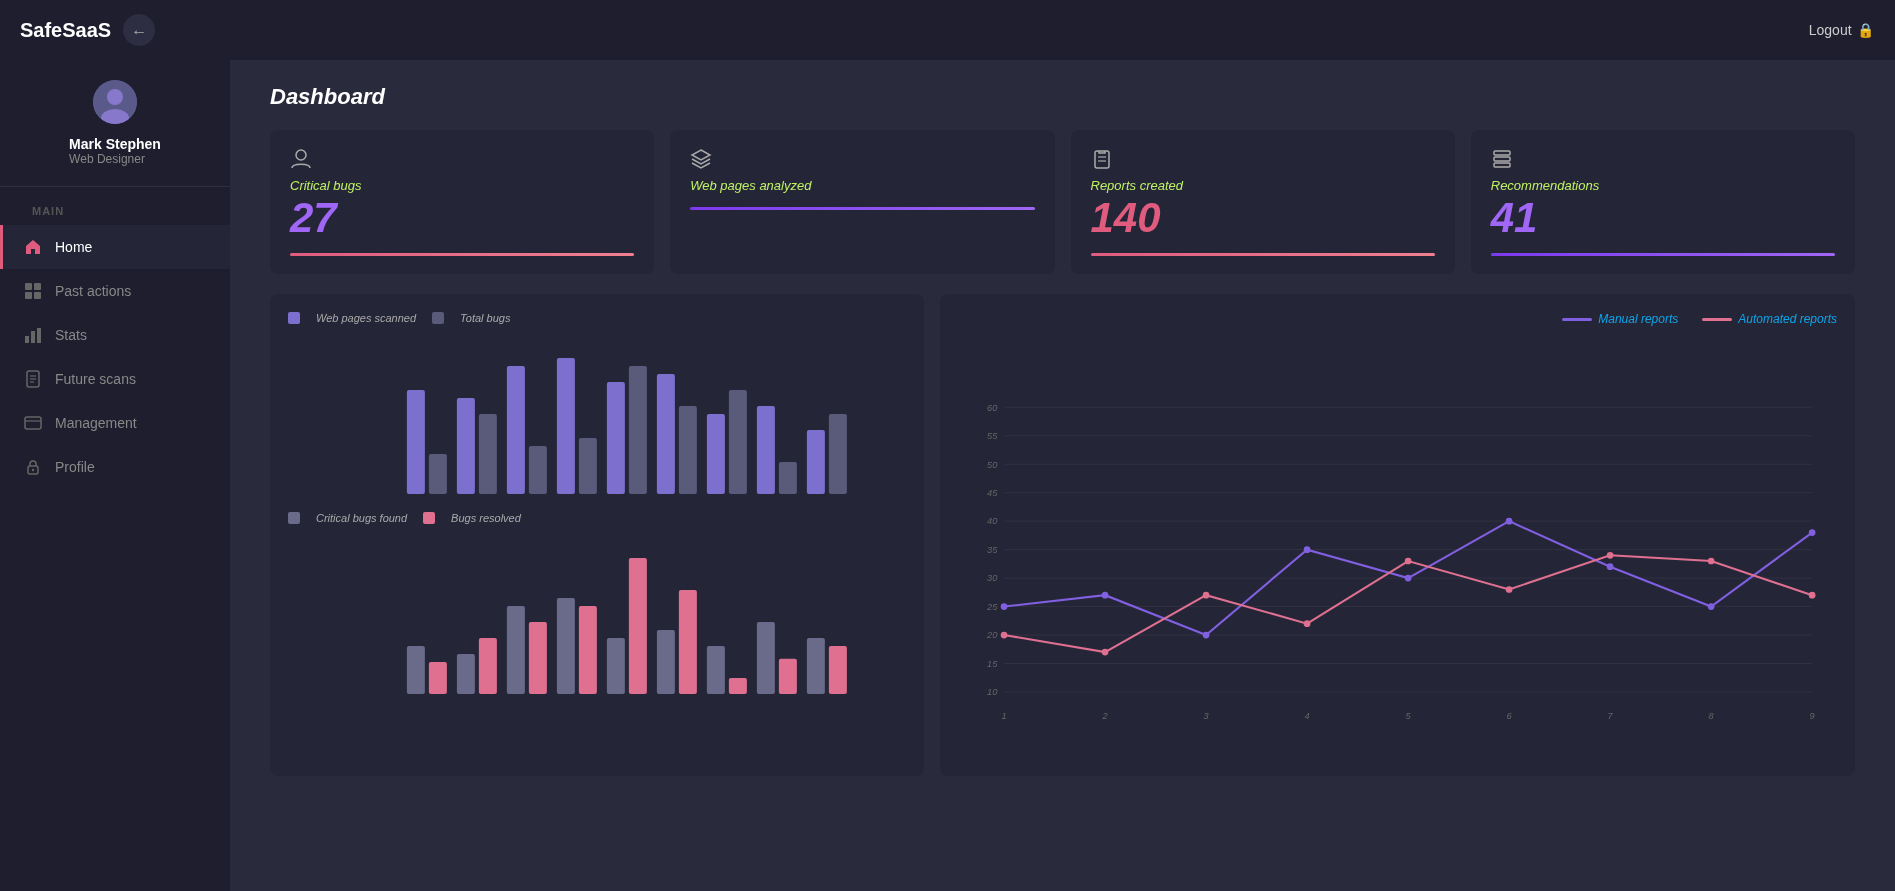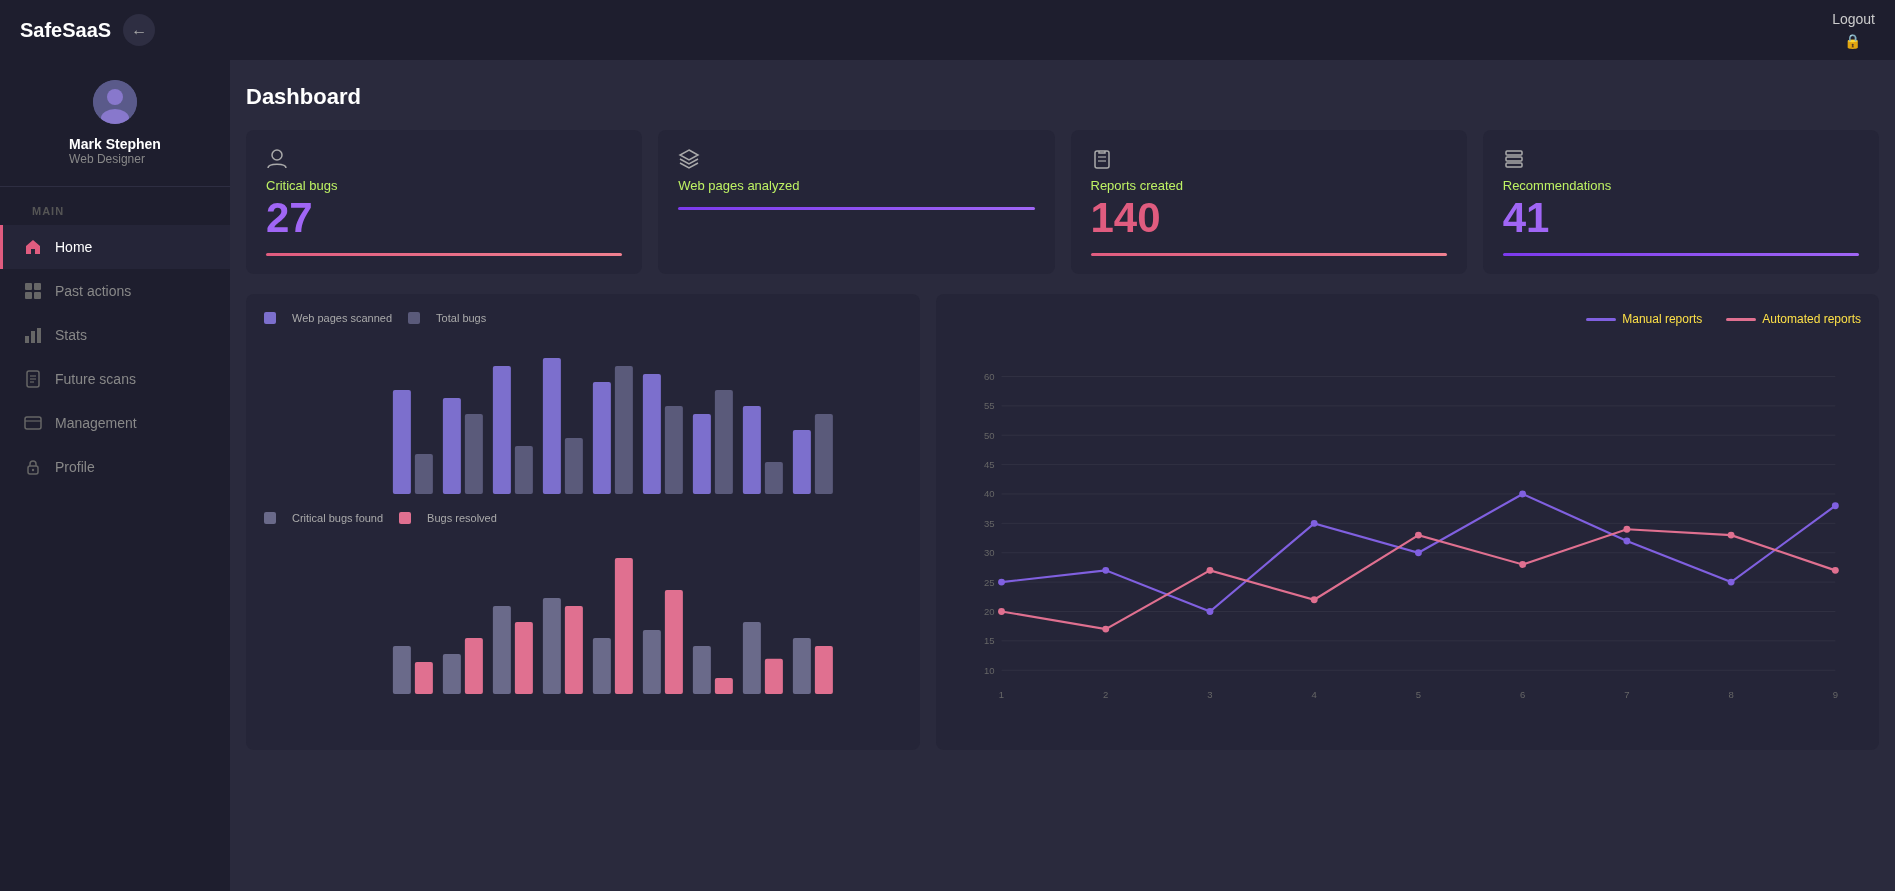--- a/index.html
+++ b/index.html
@@ -48,21 +48,20 @@
     }
     .logout-btn {
       color: #ccc;
       font-size: 14px;
       cursor: pointer;
       display: flex;
       align-items: center;
       gap: 6px;
       background: none;
       border: none;
-      flex-direction: column;
     }
     
     .main-layout {
       display: flex;
       flex: 1;
       overflow: hidden;
     }
     
     .sidebar {
       width: 230px;
@@ -129,23 +128,24 @@
       width: 20px;
       height: 20px;
       display: flex;
       align-items: center;
       justify-content: center;
       flex-shrink: 0;
     }
     
     .content {
       flex: 1;
-      padding: 24px 16px;
+      padding: 24px 40px;
       overflow-y: auto;
       background: #2a2a3d;
+      font-style: italic;
     }
     .page-title {
       color: #fff;
       font-size: 22px;
       font-weight: 600;
       margin-bottom: 20px;
     }
     
     .stat-cards {
       display: grid;
@@ -219,23 +219,23 @@
     
     svg { display: block; }
     .line-chart-card {
       background: #252538;
       border-radius: 8px;
       padding: 18px;
     }
     .line-legend {
       display: flex;
       gap: 24px;
-      margin-bottom: 6px;
+      margin-bottom: 32px;
       font-size: 12px;
-      color: #fde047;
+      color: #0ea5e9;
       justify-content: flex-end;
     }
     .line-legend-item {
       display: flex;
       align-items: center;
       gap: 6px;
     }
     .line-legend-color {
       width: 30px;
       height: 3px;

